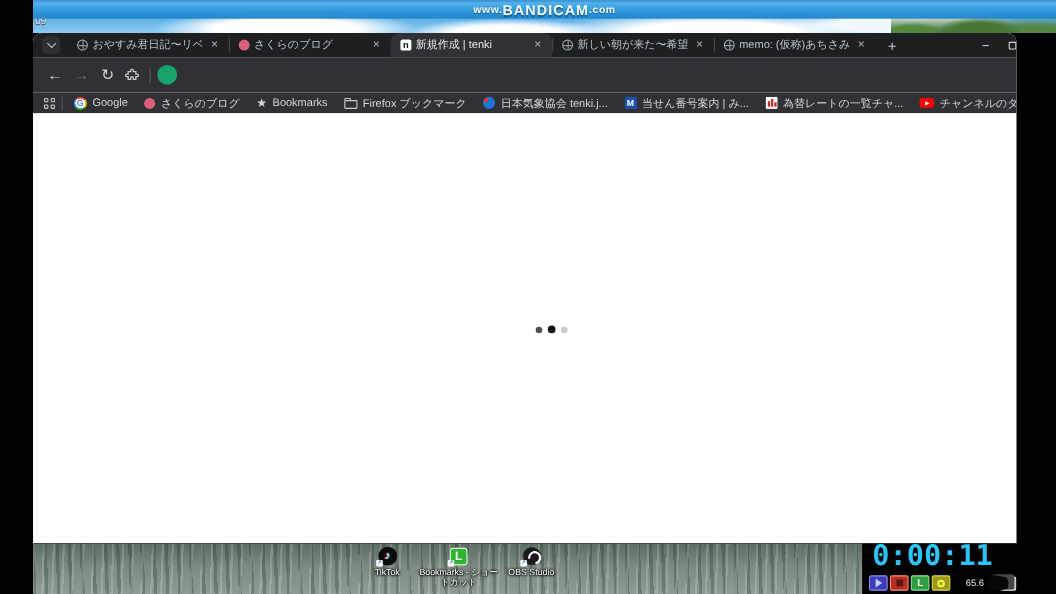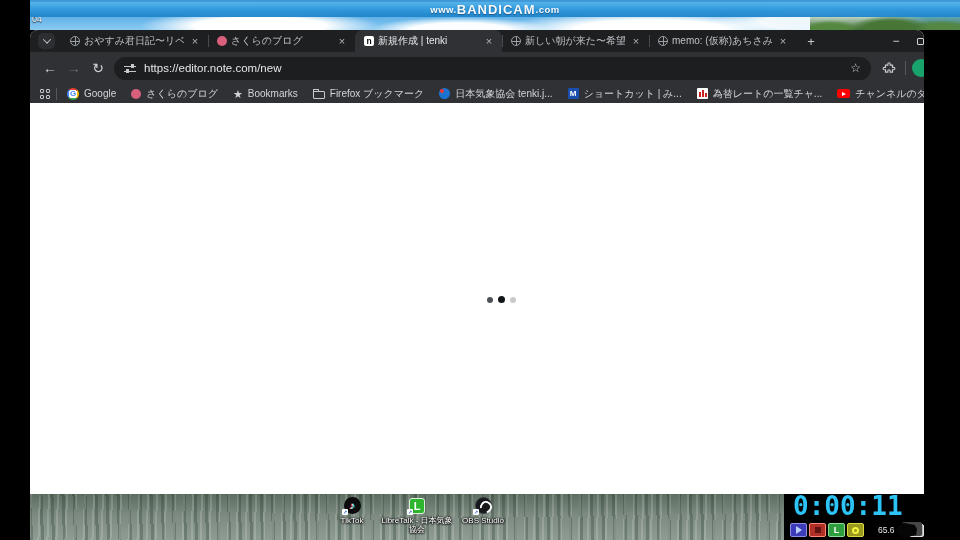--- a/index.html
+++ b/index.html
@@ -174,21 +174,21 @@
     clip-path:polygon(0% 48%, 38% 4%, 90% 18%, 100% 45%, 96% 82%, 40% 100%, 12% 78%); }
 </style>
 </head>
 <body>
 
 <div id="screen">
 
   <div id="wp-top">
     <div id="wp-mountain"></div>
     <div id="wp-trees"></div>
-    <span id="wp-label">04</span>
+    <span id="wp-label">09</span>
   </div>
 
   <div id="band">
     <span class="wm-small">www.</span>
       <span class="wm-big">BANDICAM</span>
       <span class="wm-small">.com</span>
   </div>
 
   <div id="browser">
 
@@ -232,25 +232,20 @@
       <div class="winbtn">−</div>
       <div class="winbtn" id="max-btn">
           <span class="maxbox"></span>
         </div>
     </div>
 
     <div id="toolbar">
       <div class="navbtn">←</div>
       <div class="navbtn disabled">→</div>
       <div class="navbtn">↻</div>
-      <div id="urlpill">
-        <span class="ico-tune"></span>
-        <span id="url-text">https://editor.note.com/new</span>
-        <span id="star-btn">☆</span>
-      </div>
       <div id="ext-btn">
         <svg width="14" height="14" viewBox="0 0 24 24">
           <path fill="none" stroke="#c7c9cc" stroke-width="2" d="M20 11h-2V7h-4V5a2 2 0 1 0-4 0v2H6v4H4a2 2 0 1 0 0 4h2v4h4v-2a2 2 0 1 1 4 0v2h4v-4h2a2 2 0 1 0 0-4z"></path>
         </svg>
       </div>
       <div class="tb-sep"></div>
       <div id="avatar"></div>
     </div>
 
     <div id="bmbar">
@@ -279,21 +274,21 @@
       <div class="bm">
         <span class="ico-folder"></span>
         <span class="bm-label">Firefox ブックマーク</span>
       </div>
       <div class="bm">
         <span class="ico-tenki"></span>
         <span class="bm-label">日本気象協会 tenki.j...</span>
       </div>
       <div class="bm">
         <span class="ico-m">M</span>
-        <span class="bm-label">ショートカット | み...</span>
+        <span class="bm-label">当せん番号案内 | み...</span>
       </div>
       <div class="bm">
         <span class="ico-chart"></span>
         <span class="bm-label">為替レートの一覧チャ...</span>
       </div>
       <div class="bm">
         <span class="ico-yt"></span>
         <span class="bm-label">チャンネルのダッシュボ...</span>
       </div>
 
@@ -318,21 +313,21 @@
           <span class="shortcut-arrow">↗</span>
         </span>
         <span class="dicon-label">TikTok</span>
       </div>
 
       <div class="dicon" style="left:351px;">
         <span class="ig">
           <span class="ico-libre">L</span>
           <span class="shortcut-arrow">↗</span>
         </span>
-        <span class="dicon-label">LibreTalk - 日本気象協会</span>
+        <span class="dicon-label">Bookmarks - ショートカット</span>
       </div>
 
       <div class="dicon" style="left:417px;">
         <span class="ig">
           <span class="ico-obs"></span>
           <span class="shortcut-arrow">↗</span>
         </span>
         <span class="dicon-label">OBS Studio</span>
       </div>
     </div>

